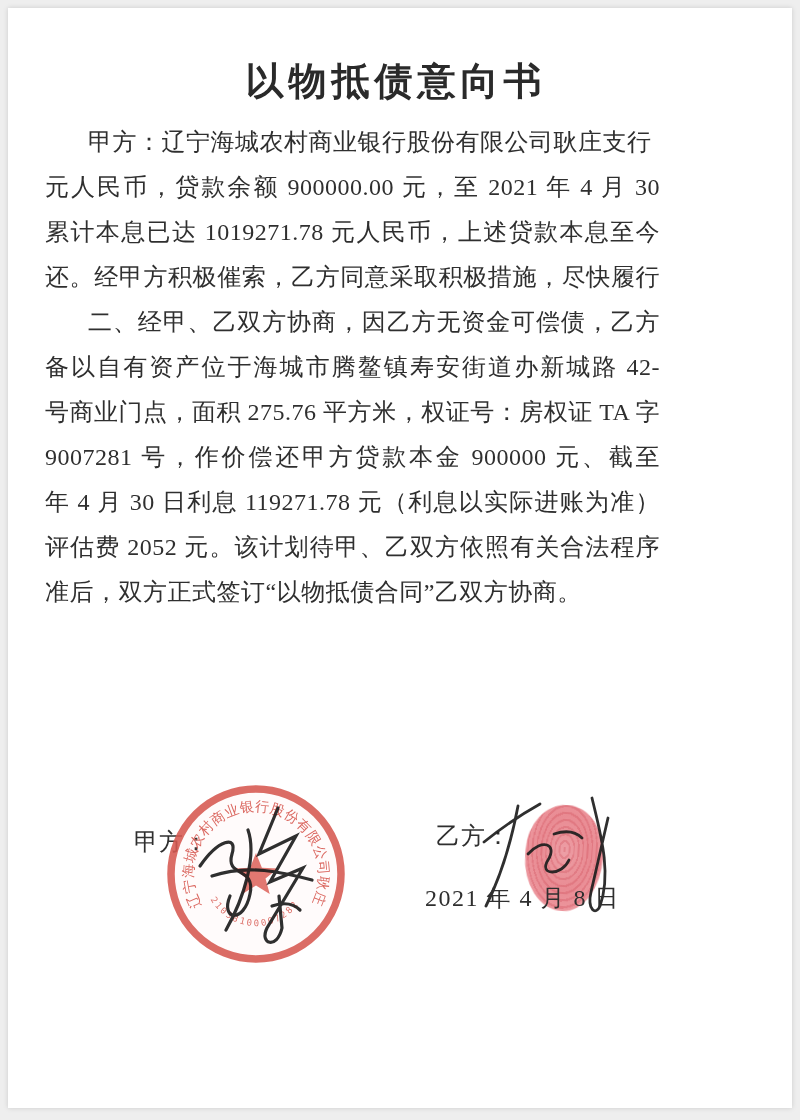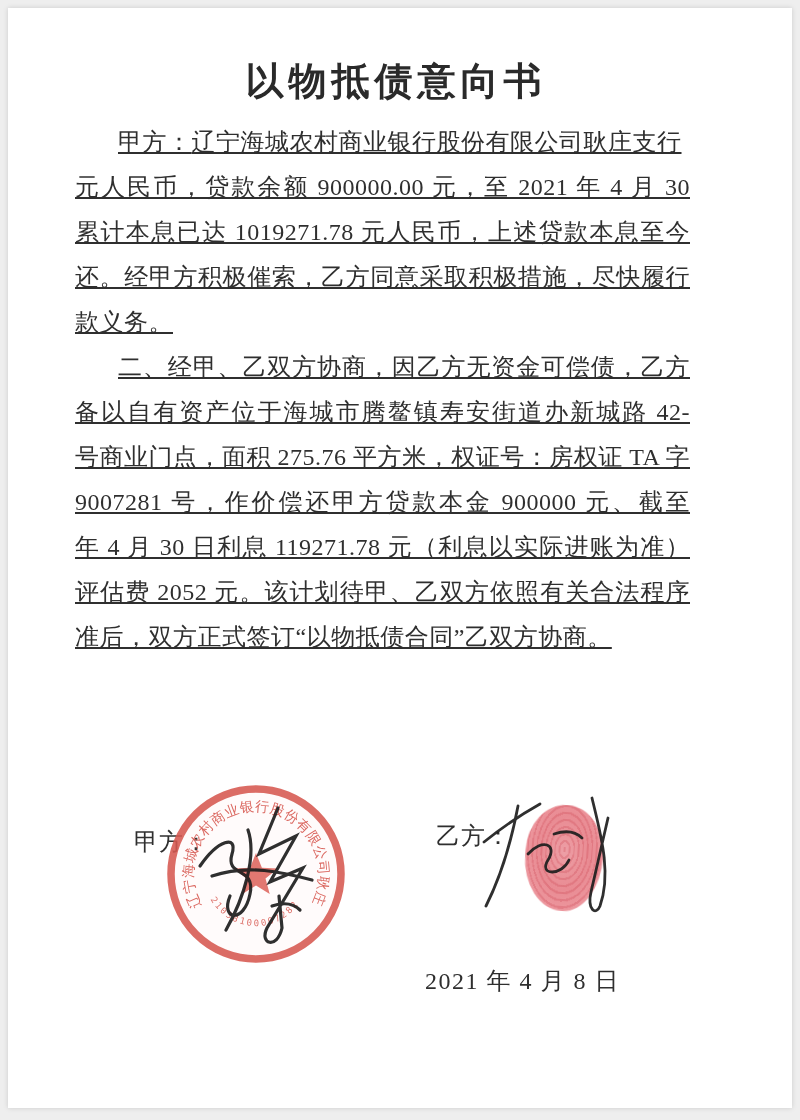--- a/index.html
+++ b/index.html
@@ -22,25 +22,24 @@
     margin: 48px 8px 0 0;
     text-align: center;
     font-family: "DejaVu Sans", "Liberation Sans", sans-serif;
     font-weight: 800;
     font-size: 38px;
     letter-spacing: 5px;
     color: #2a2a2a;
   }
   .content {
     margin-top: 13px;
-    padding-left: 67px;
+    padding-left: 37px;
     width: 615px;
     font-size: 24px;
     color: #2f2f2f;
-    text-decoration: underline;
   }
   .line {
     height: 45px;
     line-height: 45px;
     white-space: nowrap;
     letter-spacing: 0.5px;
   }
   .jline {
     height: 45px;
     line-height: 45px;
@@ -89,42 +88,41 @@
       radial-gradient(ellipse at 50% 45%,
         #ec9aa1 0%, #e8858d 45%, #eb9098 70%, rgba(238,160,166,0.55) 88%, rgba(244,195,198,0.18) 100%);
     filter: blur(0.4px);
   }
   .sig-svg { position: absolute; }
   #sig-a-svg { left: 152px; top: 770px; width: 192px; height: 192px; }
   #sig-b-svg { left: 462px; top: 782px; width: 175px; height: 135px; }
   .date-line {
     position: absolute;
     left: 417px;
-    top: 957px;
+    top: 874px;
     font-size: 24px;
     letter-spacing: 1.5px;
     color: #2f2f2f;
     white-space: nowrap;
   }
 </style>
 </head>
 <body>
 
 <div class="page">
 
   <h1 class="doc-title">以物抵债意向书</h1>
 
   <div class="content">
     <div class="line party-line"><span>甲方：</span><span>辽宁海城农村商业银行股份有限公司耿庄支行</span></div>
 
     <div>
       <div class="jline">元人民币，贷款余额 900000.00 元，至 2021 年 4 月 30 日，</div>
       <div class="jline">累计本息已达 1019271.78 元人民币，上述贷款本息至今未</div>
       <div class="jline">还。经甲方积极催索，乙方同意采取积极措施，尽快履行还</div>
-      <div class="jline short">款义务。</div>
     </div>
 
     <div>
       <div class="jline firstline">二、经甲、乙双方协商，因乙方无资金可偿债，乙方准</div>
       <div class="jline">备以自有资产位于海城市腾鳌镇寿安街道办新城路 42-S11</div>
       <div class="jline">号商业门点，面积 275.76 平方米，权证号：房权证 TA 字第</div>
       <div class="jline">9007281 号，作价偿还甲方贷款本金 900000 元、截至 2021</div>
       <div class="jline">年 4 月 30 日利息 119271.78 元（利息以实际进账为准）及</div>
       <div class="jline">评估费 2052 元。该计划待甲、乙双方依照有关合法程序批</div>
       <div class="jline short">准后，双方正式签订“以物抵债合同”乙双方协商。</div>

